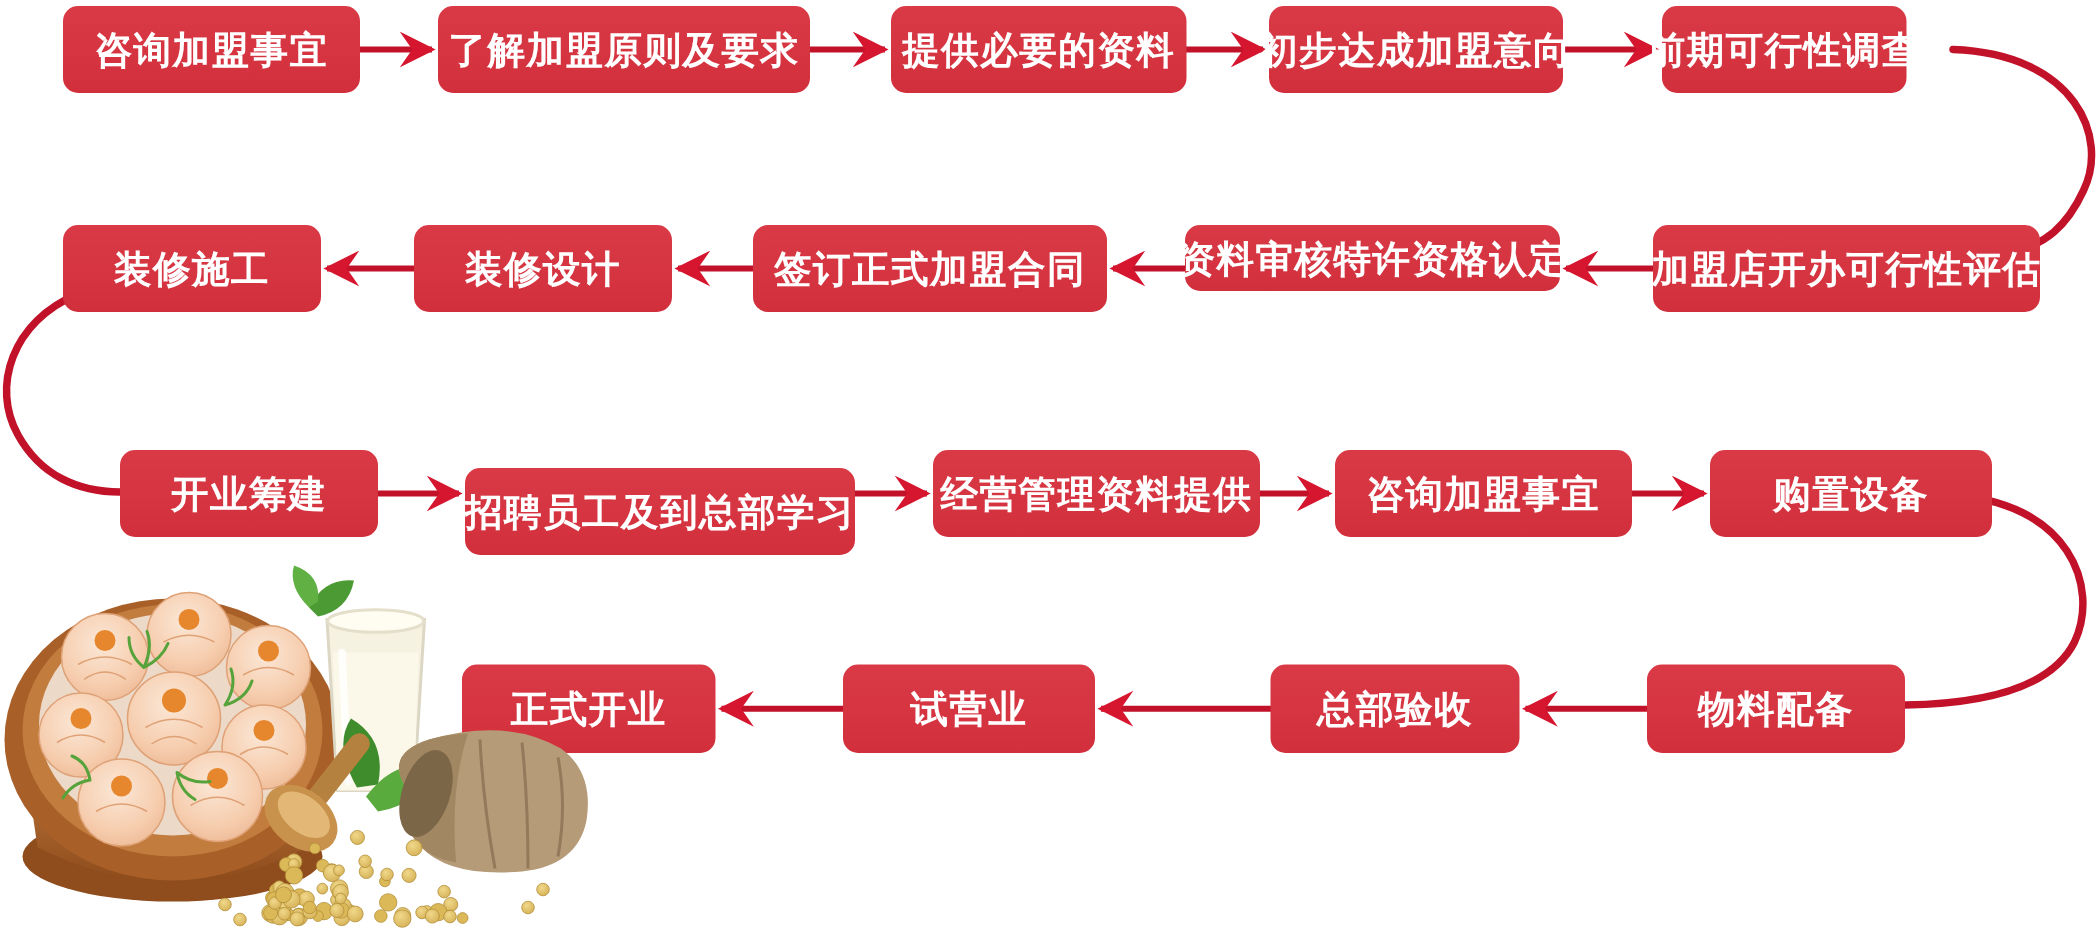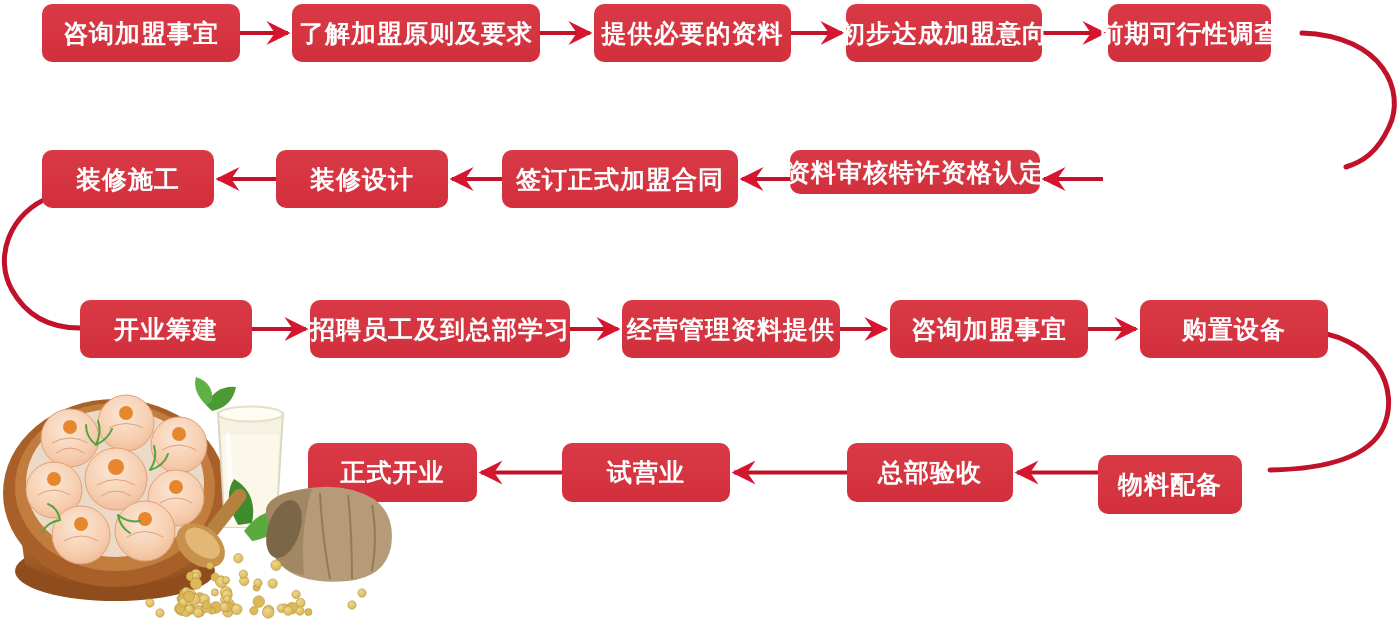--- a/index.html
+++ b/index.html
@@ -233,22 +233,23 @@
   </svg>
 <div class="flow-box" style="left: 42px; top: 4px; width: 198px; height: 58px;">咨询加盟事宜</div>
     <div class="flow-box" style="left: 292px; top: 4px; width: 248px; height: 58px;">了解加盟原则及要求</div>
     <div class="flow-box" style="left: 594px; top: 4px; width: 197px; height: 58px;">提供必要的资料</div>
     <div class="flow-box" style="left: 846px; top: 4px; width: 196px; height: 58px;">初步达成加盟意向</div>
     <div class="flow-box" style="left: 1108px; top: 4px; width: 163px; height: 58px;">前期可行性调查</div>
     <div class="flow-box" style="left: 42px; top: 150px; width: 172px; height: 58px;">装修施工</div>
     <div class="flow-box" style="left: 276px; top: 150px; width: 172px; height: 58px;">装修设计</div>
     <div class="flow-box" style="left: 502px; top: 150px; width: 236px; height: 58px;">签订正式加盟合同</div>
     <div class="flow-box" style="left: 790px; top: 150px; width: 250px; height: 44px;">资料审核特许资格认定</div>
+    <div class="flow-box" style="left: 1102px; top: 150px; width: 258px; height: 58px;">加盟店开办可行性评估</div>
     <div class="flow-box" style="left: 80px; top: 300px; width: 172px; height: 58px;">开业筹建</div>
-    <div class="flow-box" style="left: 310px; top: 300px; width: 260px; height: 58px; text-align: right;">招聘员工及到总部学习</div>
+    <div class="flow-box" style="left: 310px; top: 312px; width: 260px; height: 58px; text-align: right;">招聘员工及到总部学习</div>
     <div class="flow-box" style="left: 622px; top: 300px; width: 218px; height: 58px;">经营管理资料提供</div>
     <div class="flow-box" style="left: 890px; top: 300px; width: 198px; height: 58px;">咨询加盟事宜</div>
     <div class="flow-box" style="left: 1140px; top: 300px; width: 188px; height: 58px;">购置设备</div>
     <div class="flow-box" style="left: 308px; top: 443px; width: 169px; height: 59px;">正式开业</div>
     <div class="flow-box" style="left: 562px; top: 443px; width: 168px; height: 59px;">试营业</div>
     <div class="flow-box" style="left: 847px; top: 443px; width: 166px; height: 59px;">总部验收</div>
-    <div class="flow-box" style="left: 1098px; top: 455px; width: 144px; height: 59px;">物料配备</div>
+    <div class="flow-box" style="left: 1098px; top: 443px; width: 172px; height: 59px;">物料配备</div>
   </div>
 
 </body></html>

